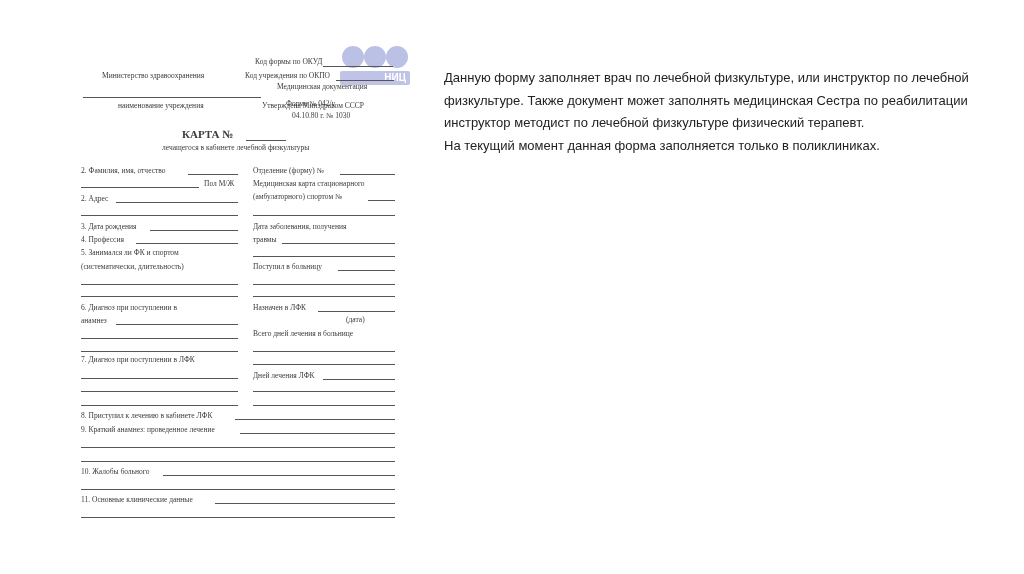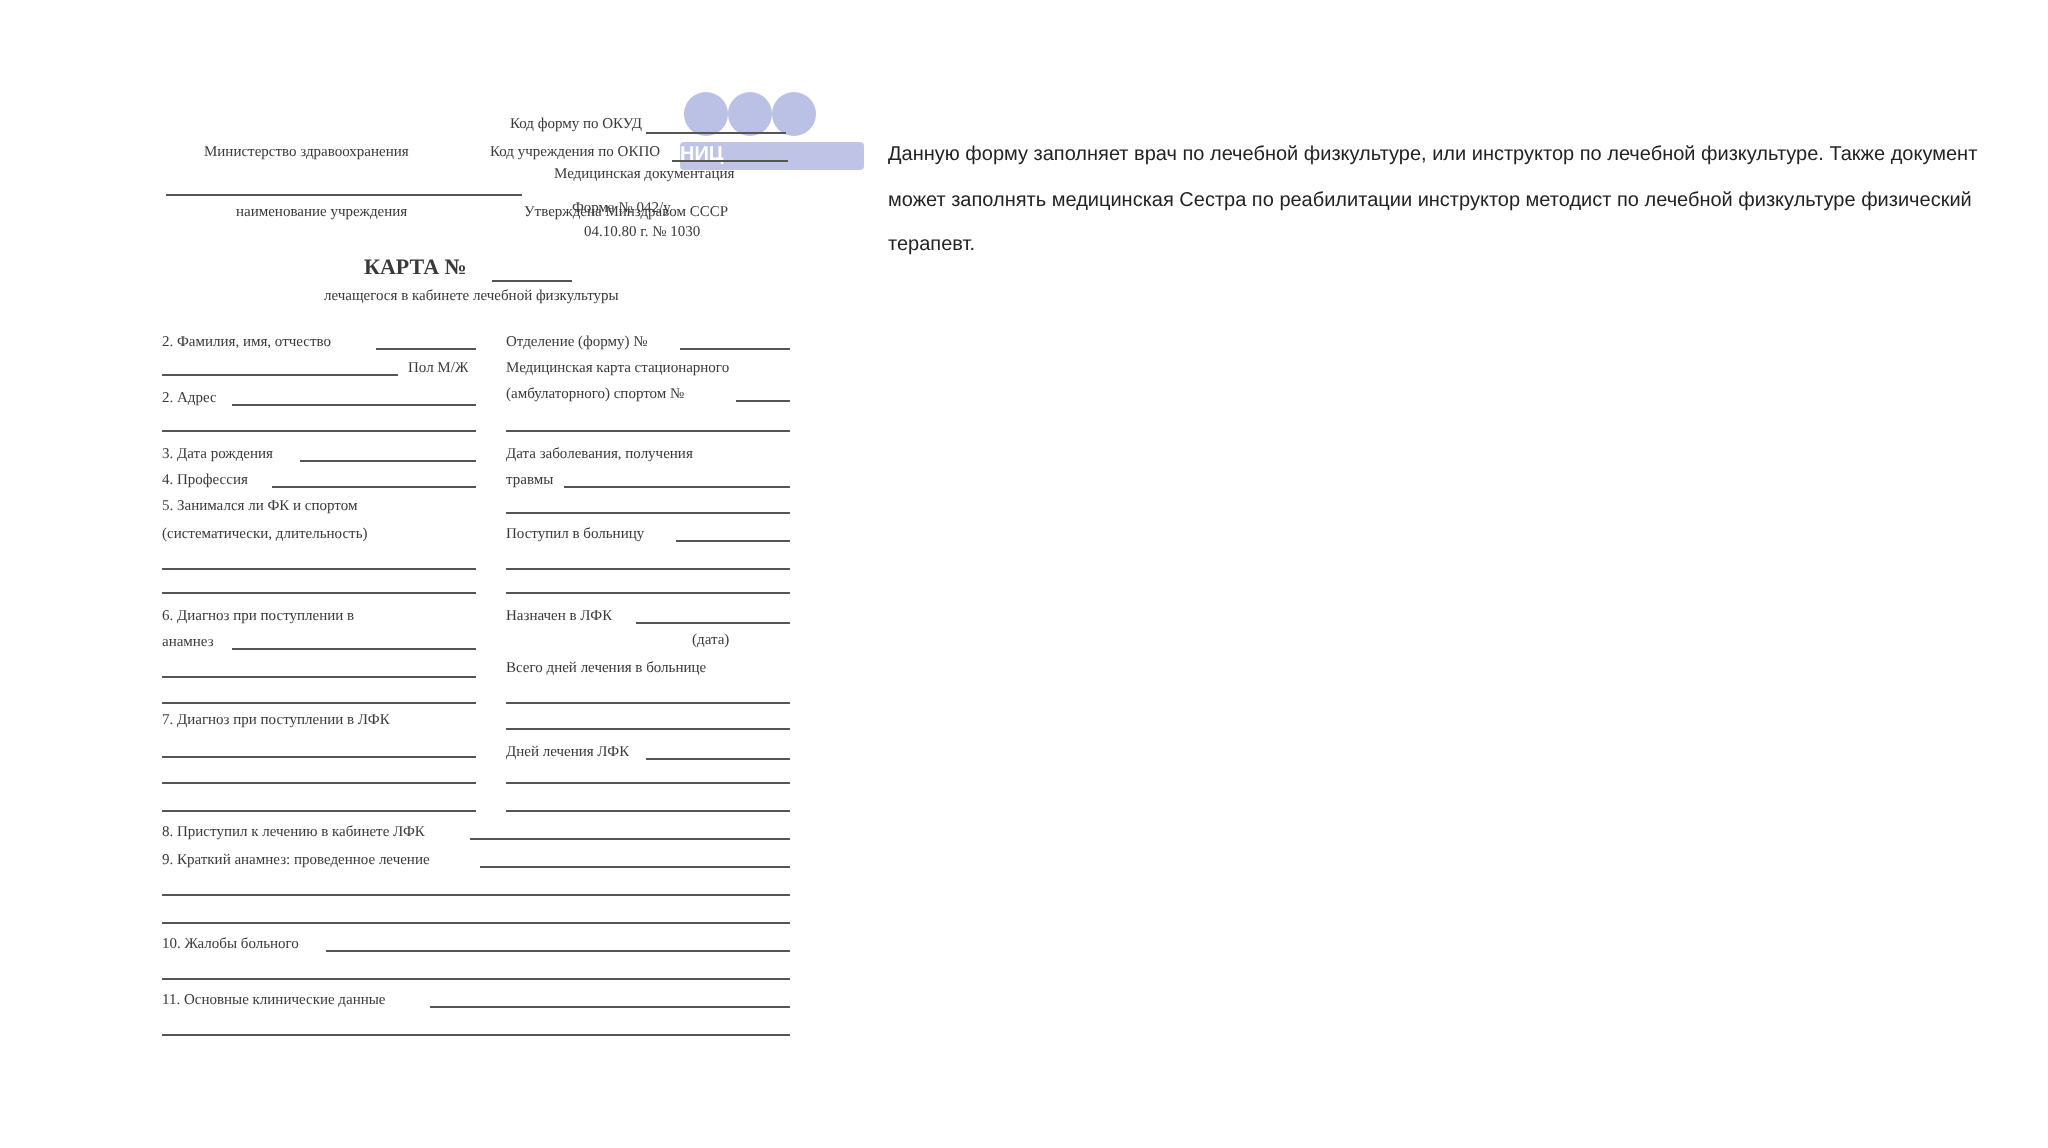--- a/index.html
+++ b/index.html
@@ -4,38 +4,38 @@
 <style>
   html,body{margin:0;padding:0;}
   body{width:1024px;height:574px;background:#ffffff;position:relative;overflow:hidden;font-family:"Liberation Serif",serif;color:#333;}
   .form{position:absolute;left:78px;top:45px;width:330px;height:490px;}
   .serif{font-family:"Liberation Serif",serif;color:#3a3a3a;}
   .sm{font-size:7.5px;line-height:9px;white-space:nowrap;}
   .abs{position:absolute;}
   .line{position:absolute;height:0;border-top:1px solid #555;}
   .wm{position:absolute;left:340px;top:46px;width:70px;height:46px;}
   .wm .c{position:absolute;top:0;width:22px;height:22px;border-radius:50%;background:#aab0de;opacity:.8;}
-  .wm .bar{position:absolute;left:0;top:25px;width:92px;height:14px;background:#aab0de;opacity:.75;border-radius:2px;color:#fff;font-family:"Liberation Sans",sans-serif;font-weight:bold;font-size:10px;line-height:14px;padding-right:4px;box-sizing:border-box;}
+  .wm .bar{position:absolute;left:0;top:25px;width:70px;height:14px;background:#aab0de;opacity:.75;border-radius:2px;color:#fff;font-family:"Liberation Sans",sans-serif;font-weight:bold;font-size:10px;line-height:14px;text-align:right;padding-right:4px;box-sizing:border-box;}
   .title{font-weight:bold;font-size:11px;}
-  .desc{position:absolute;left:444px;top:67px;width:570px;font-family:"Liberation Sans",sans-serif;font-size:10px;line-height:22.6px;color:#222;}
+  .desc{position:absolute;left:444px;top:67px;width:570px;font-family:"Liberation Sans",sans-serif;font-size:13px;line-height:22.6px;color:#222;}
   .desc p{margin:0;}
 </style>
 </head>
 <body>
 
 <div class="wm">
   <div class="c" style="left:2px"></div>
   <div class="c" style="left:24px"></div>
   <div class="c" style="left:46px"></div>
   <div class="bar">НИЦ</div>
 </div>
 
 <div class="form serif">
 
-  <div class="abs sm" style="left:177px;top:12px">Код форму по ОКУД</div>
+  <div class="abs sm" style="left:177px;top:12px">Код формы по ОКУД</div>
   <div class="line" style="left:245px;top:21px;width:70px"></div>
   <div class="abs sm" style="left:24px;top:26px">Министерство здравоохранения</div>
   <div class="abs sm" style="left:167px;top:26px">Код учреждения по ОКПО</div>
   <div class="line" style="left:258px;top:35px;width:58px"></div>
   <div class="abs sm" style="left:199px;top:37px">Медицинская документация</div>
   <div class="line" style="left:5px;top:52px;width:178px"></div>
   <div class="abs sm" style="left:208px;top:54px">Форма № 042/у</div>
   <div class="abs sm" style="left:40px;top:56px">наименование учреждения</div>
   <div class="abs sm" style="left:184px;top:56px">Утверждена Минздравом СССР</div>
   <div class="abs sm" style="left:214px;top:66px">04.10.80 г. № 1030</div>
@@ -103,13 +103,14 @@
   <div class="abs sm" style="left:3px;top:422px">10. Жалобы больного</div>
   <div class="line" style="left:85px;top:430px;width:232px"></div>
   <div class="line" style="left:3px;top:444px;width:314px"></div>
   <div class="abs sm" style="left:3px;top:450px">11. Основные клинические данные</div>
   <div class="line" style="left:137px;top:458px;width:180px"></div>
   <div class="line" style="left:3px;top:472px;width:314px"></div>
 </div>
 
 <div class="desc">
   <p>Данную форму заполняет врач по лечебной физкультуре, или инструктор по лечебной физкультуре. Также документ может заполнять медицинская Сестра по реабилитации инструктор методист по лечебной физкультуре физический терапевт.</p>
+  <p>На текущий момент данная форма заполняется только в поликлиниках.</p>
 </div>
 
 </body></html>

